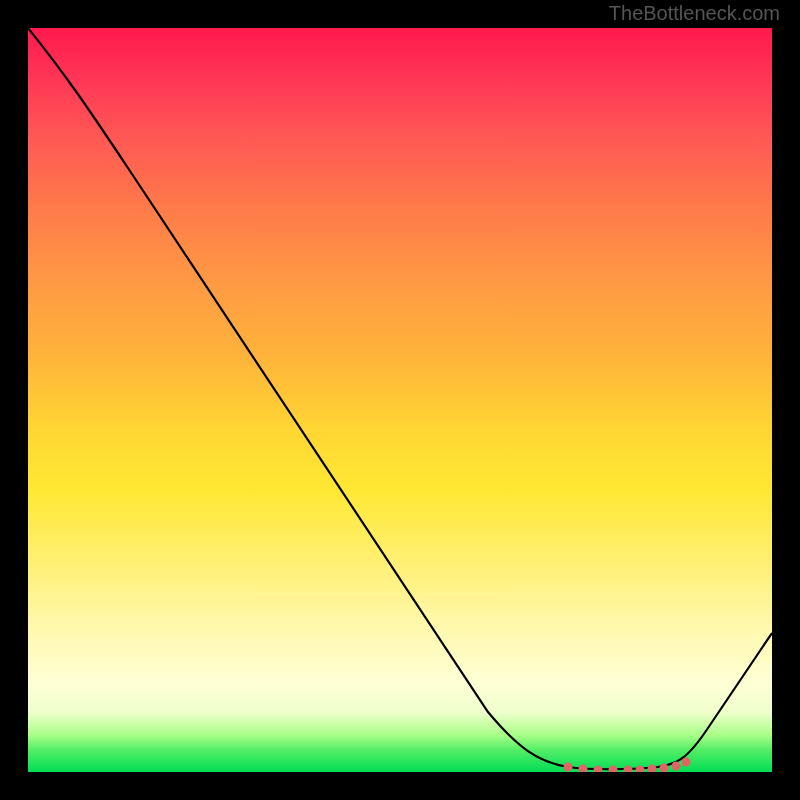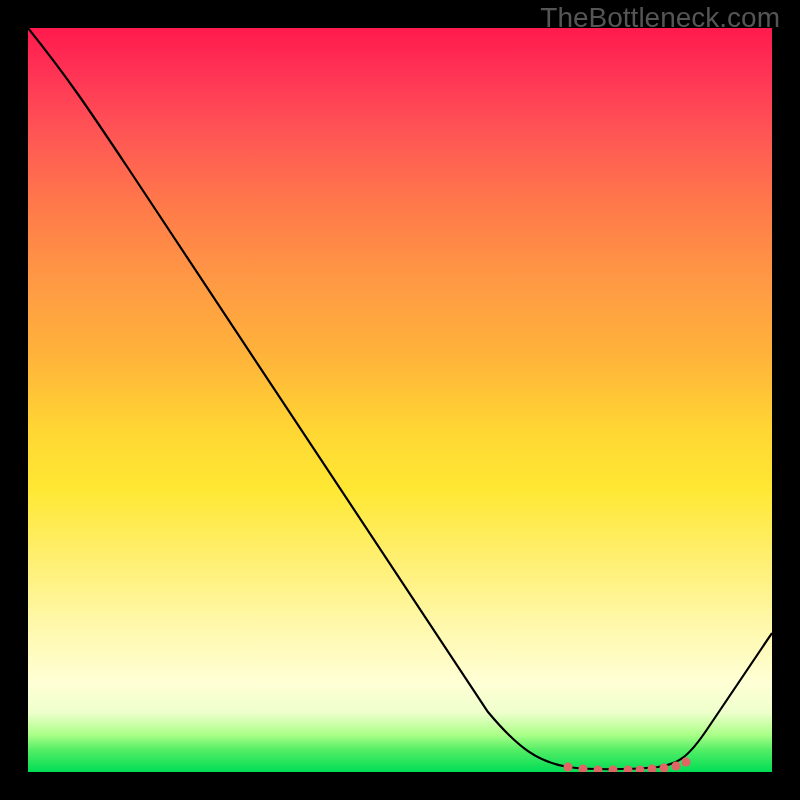--- a/index.html
+++ b/index.html
@@ -15,21 +15,21 @@
     width: 800px;
     height: 800px;
     background: #000;
     position: relative;
   }
   .watermark {
     position: absolute;
     top: 2px;
     right: 20px;
     color: #555;
-    font-size: 28px;
+    font-size: 20px;
     font-weight: 500;
     z-index: 10;
   }
   .plot-area {
     position: absolute;
     left: 28px;
     top: 28px;
     width: 744px;
     height: 744px;
     background: linear-gradient(to bottom,

